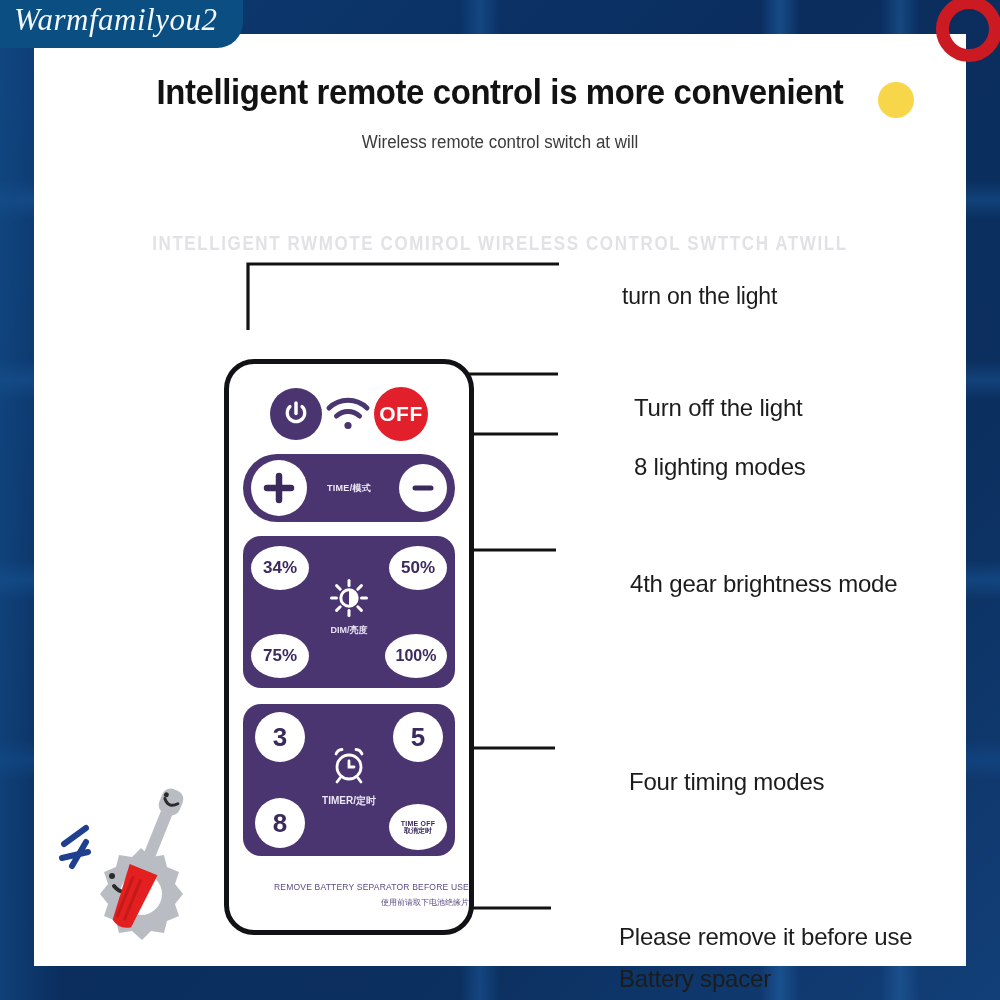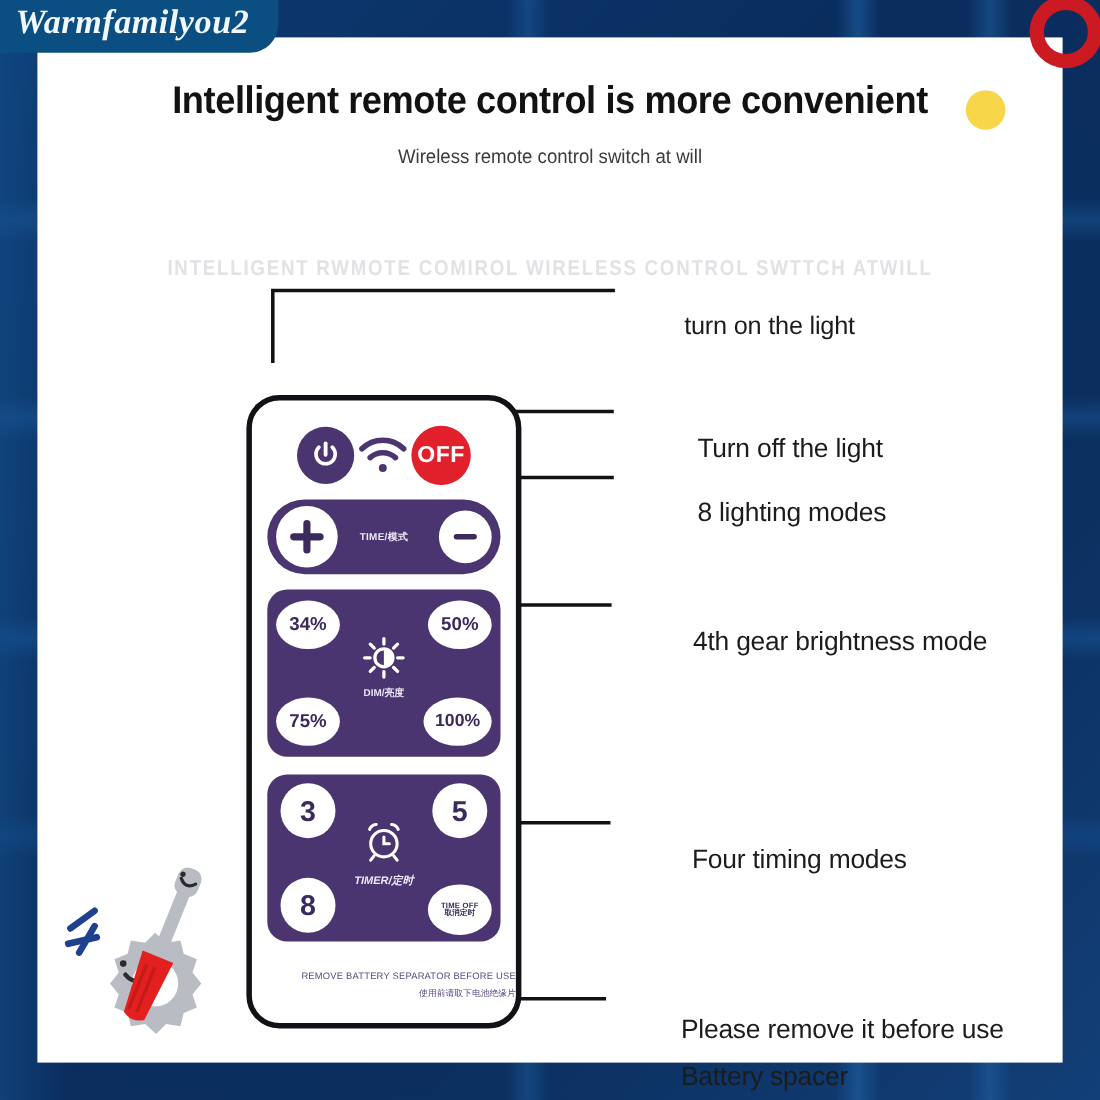--- a/index.html
+++ b/index.html
@@ -56,21 +56,21 @@
   
   #watermark {
     position:absolute; left:-20px; top:-6px;
     background:#0b4f82;
     border-bottom-right-radius:26px;
     padding:8px 26px 10px 34px;
     z-index:7;
   }
   #watermark span {
     font-family:"Liberation Serif", serif;
-    font-style:italic; font-weight:bold;
+    font-style:italic; font-weight:normal;
     font-size:31px; color:#f2f7fb; letter-spacing:.5px;
     white-space:nowrap;
   }
 
   
   #title {
     position:absolute; left:0; right:0; top:38px;
     text-align:center;
     font-size:35px; font-weight:bold;
     color:#121212; letter-spacing:-.4px;
@@ -158,21 +158,21 @@
     flex-direction:column; line-height:1.05;
   }
   #toff .l1 { font-size:7px; letter-spacing:.2px; }
   #toff .l2 { font-size:7px; }
   #timer-icon {
     position:absolute; left:50%; top:40px; transform:translateX(-50%);
     width:42px; height:42px;
   }
   #timer-label {
     position:absolute; left:50%; top:90px; transform:translateX(-50%);
-    color:#ece7f6; font-size:10px; font-weight:bold; white-space:nowrap;font-style:italic;
+    color:#ece7f6; font-size:10px; font-weight:bold; white-space:nowrap;
   }
 
   #battery-note {
     position:absolute; left:0; right:0; bottom:22px; text-align:right;
     color:#5b4a82; font-weight:normal;
   }
   #battery-note .en { font-size:8.5px; letter-spacing:.2px; display:block; }
   #battery-note .cn { font-size:8px; display:block; margin-top:5px; }
 
   

